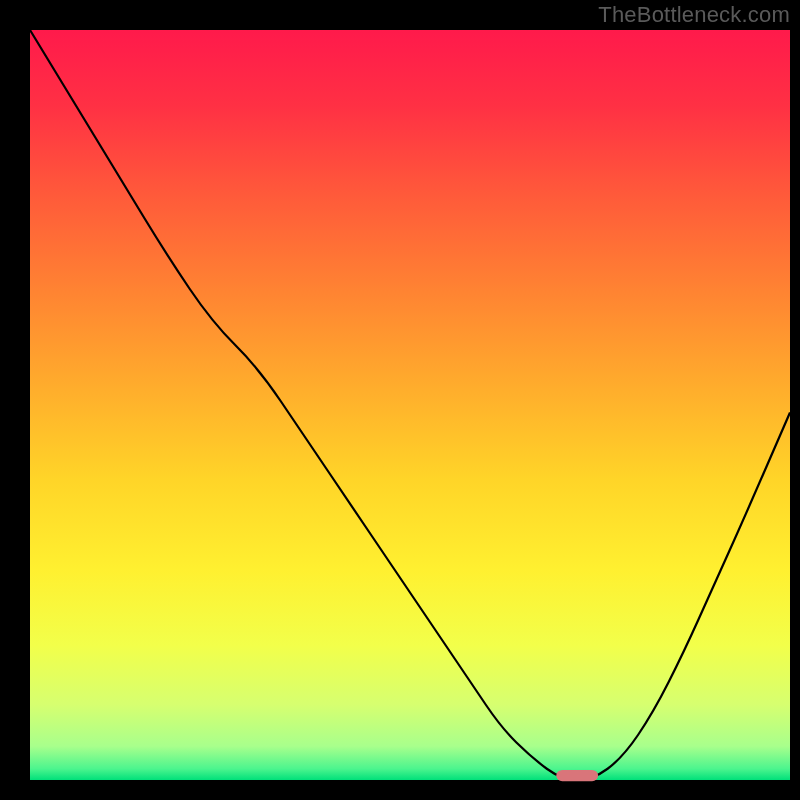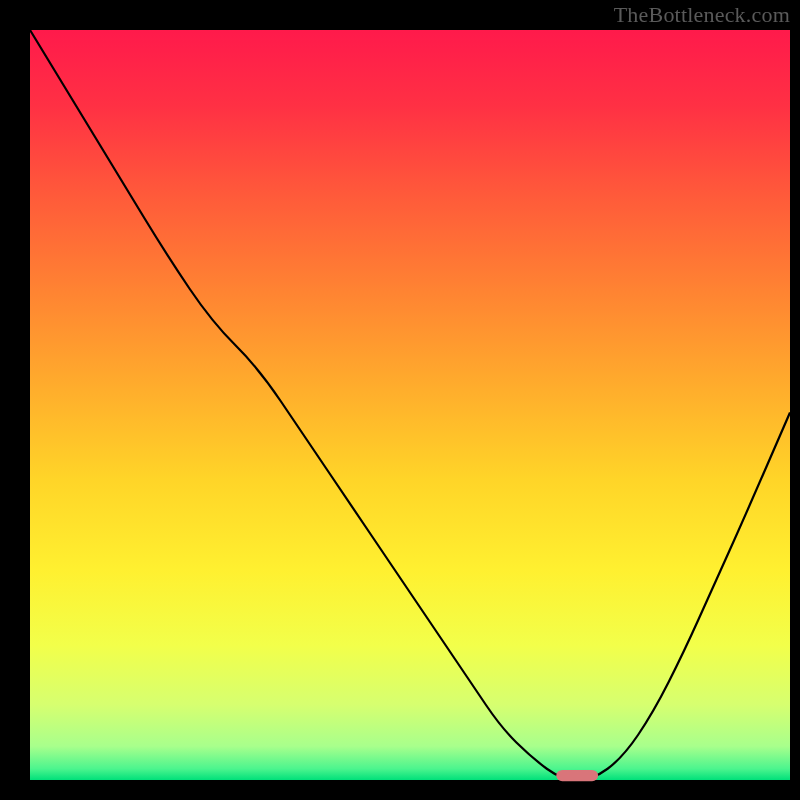--- a/index.html
+++ b/index.html
@@ -13,21 +13,21 @@
   .chart-container {
     position: relative;
     width: 800px;
     height: 800px;
   }
   .watermark {
     position: absolute;
     top: 2px;
     right: 10px;
     color: #5a5a5a;
-    font-family: Liberation Serif, serif;
+    font-family: Liberation Sans, sans-serif;
     font-size: 22px;
     font-weight: 500;
     z-index: 3;
     letter-spacing: 0.2px;
   }
   svg {
     position: absolute;
     top: 0;
     left: 0;
   }

